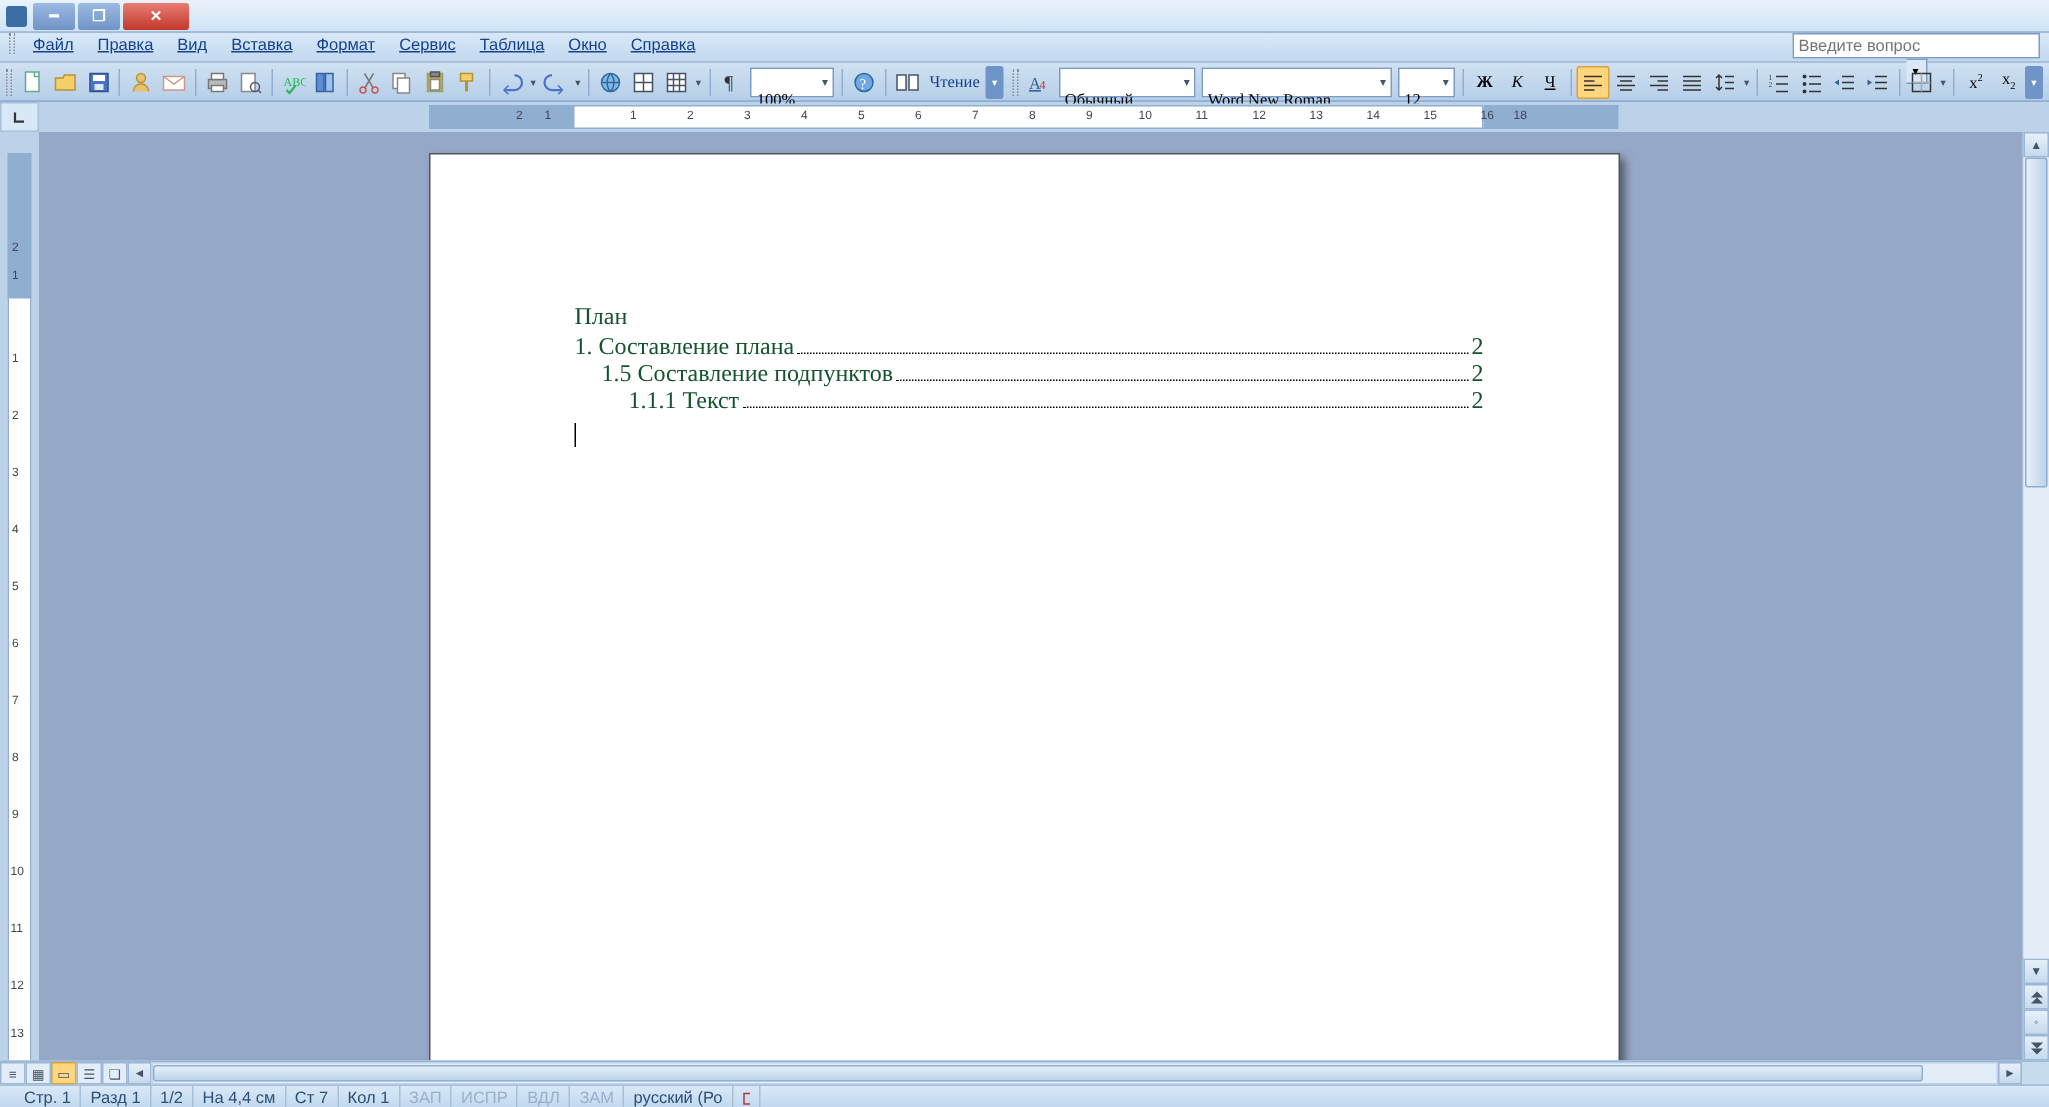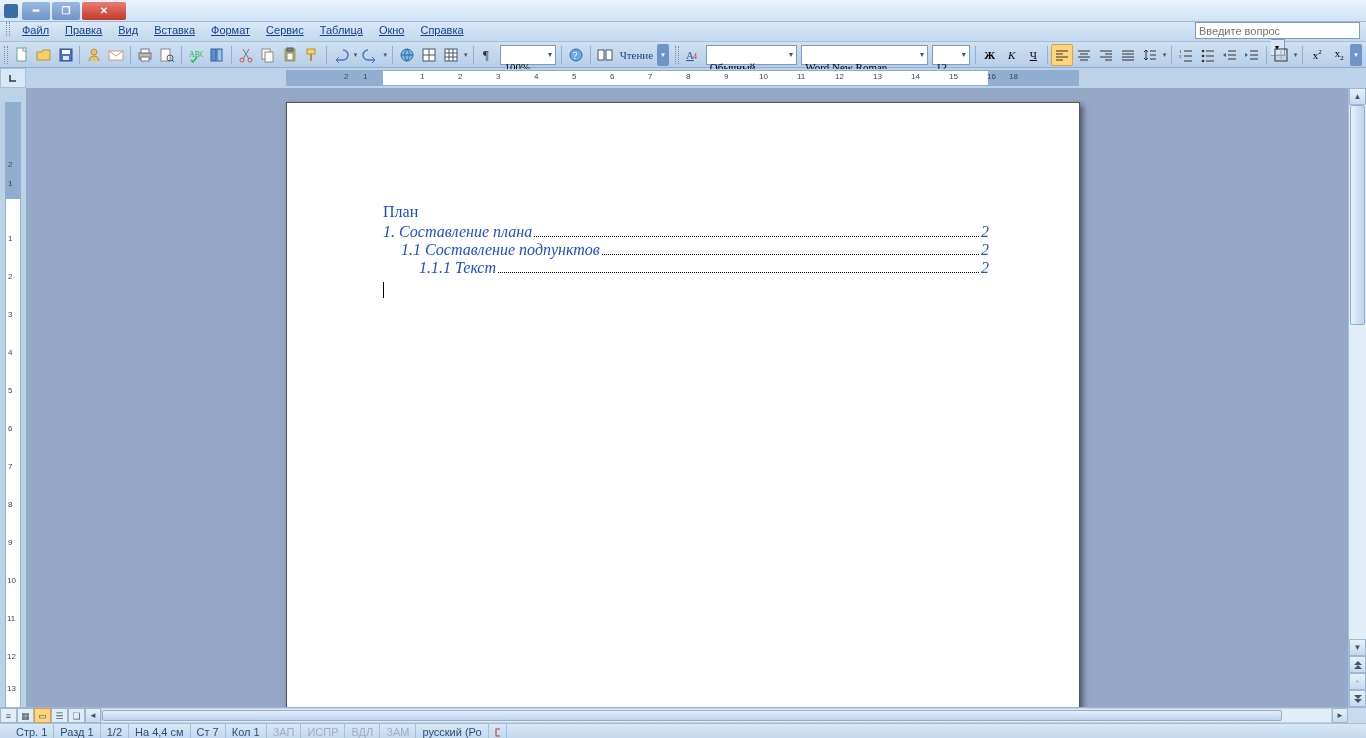--- a/index.html
+++ b/index.html
@@ -46,23 +46,23 @@
 
 .workspace{position:absolute;top:88px;left:0;right:0;bottom:31px;display:flex;}
 .vruler-col{width:26px;background:#bcd2e9;display:flex;flex-direction:column;}
 .vruler{flex:1;position:relative;overflow:hidden;background:#bcd2e9;}
 .vruler-white{position:absolute;width:16px;left:5px;background:#fff;border:1px solid #8faed0;border-bottom:0;}
 .vruler-gray{position:absolute;width:16px;left:5px;background:#8faed0;}
 .ruler-num{position:absolute;font-size:8px;color:#445;}
 
 .doc-area{flex:1;background:#96a8c8;overflow:hidden;position:relative;}
 .page{position:absolute;left:260px;top:14px;width:794px;height:1000px;background:#fff;box-shadow:3px 3px 6px rgba(0,0,0,.5);border:1px solid #555;}
-.page-content{position:absolute;left:96px;top:100px;right:90px;font-family:"Times New Roman",serif;font-size:16px;color:#1d4ed8;}
+.page-content{position:absolute;left:96px;top:100px;right:90px;font-family:"Times New Roman",serif;font-size:16px;color:#14532d;}
 .toc-title{margin-bottom:2px;}
-.toc-row{display:flex;align-items:baseline;white-space:nowrap;font-style:italic;}
+.toc-row{display:flex;align-items:baseline;white-space:nowrap;}
 .toc-row .lbl{white-space:nowrap;}
 .toc-row .dots{flex:1;border-bottom:1.4px dotted #000;margin:0 2px 3px 2px;}
 .toc-row .pg{white-space:nowrap;}
 .cursor{display:inline-block;width:1px;height:16px;background:#000;vertical-align:text-bottom;}
 
 
 .vscroll{width:18px;background:#d6e3f0;display:flex;flex-direction:column;border-left:1px solid #a8bfd8;}
 .sb-btn{height:17px;background:linear-gradient(#e7f0f9,#c6daee);border:1px solid #9db8d6;display:flex;align-items:center;justify-content:center;font-size:8px;color:#456;}
 .sb-track{flex:1;background:#e3edf7;position:relative;}
 .sb-thumb{position:absolute;left:1px;right:1px;background:linear-gradient(90deg,#e7f0fa,#bcd4eb);border:1px solid #8faed0;border-radius:2px;}
@@ -425,21 +425,21 @@
   <div class="doc-area">
     <div class="page">
       <div class="page-content">
         <div class="toc-title">План</div>
         <div class="toc-row" style="padding-left:0">
           <span class="lbl">1. Составление плана</span>
             <span class="dots"></span>
             <span class="pg">2</span>
         </div>
         <div class="toc-row" style="padding-left:18px">
-          <span class="lbl">1.1 Составление подпунктов</span>
+          <span class="lbl">1.5 Составление подпунктов</span>
             <span class="dots"></span>
             <span class="pg">2</span>
         </div>
         <div class="toc-row" style="padding-left:36px">
           <span class="lbl">1.1.1 Текст</span>
             <span class="dots"></span>
             <span class="pg">2</span>
         </div>
         <div style="height:4px"></div>
         <span class="cursor"></span>

